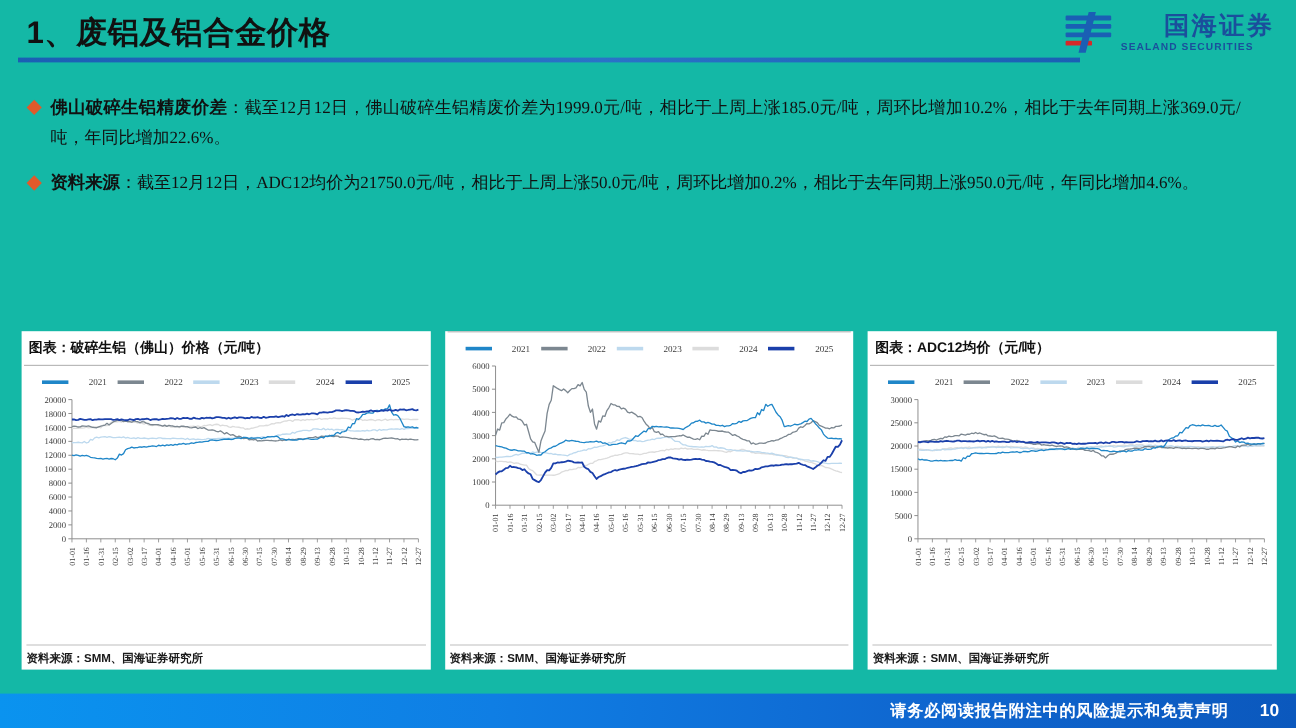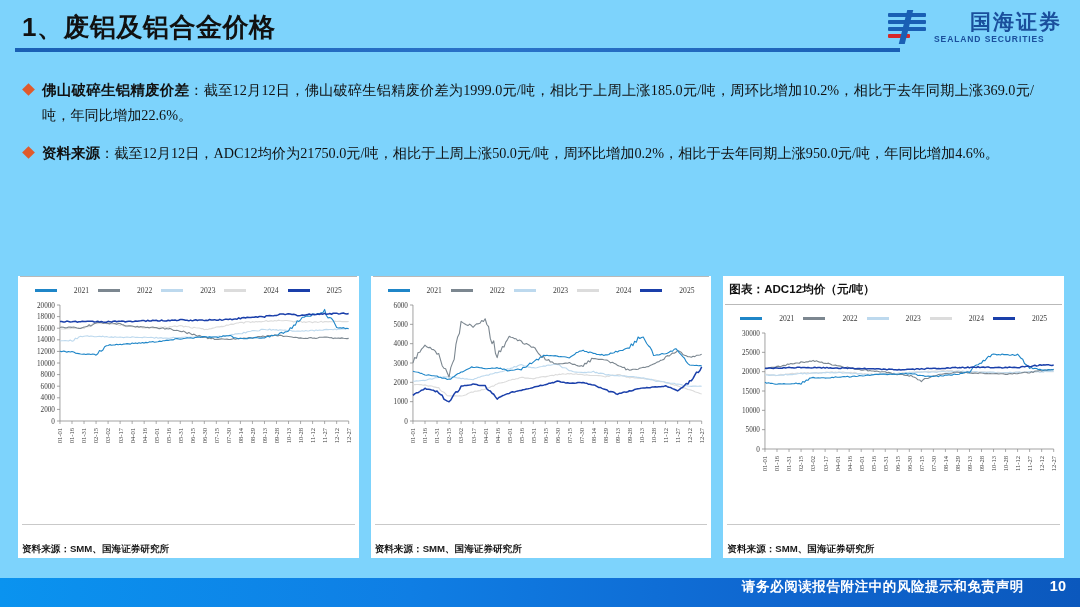--- a/index.html
+++ b/index.html
@@ -2,21 +2,21 @@
 <html><head>
 <meta charset="utf-8">
 <style>
   * { box-sizing: border-box; margin: 0; padding: 0; }
   html, body {
     width: 1080px; height: 607px;
     background: #ffffff;
     font-family: "Liberation Sans", "DejaVu Sans", sans-serif;
     overflow: hidden;
   }
-  .slide { position: relative; width: 1080px; height: 607px; background: #7dd3fc; }
+  .slide { position: relative; width: 1080px; height: 607px; background: #14b8a6; }
 
   
   .header { position: absolute; left: 0; top: 0; width: 1080px; height: 56px; }
   .slide-title {
     position: absolute; left: 22px; top: 10px;
     font-size: 26px; font-weight: bold; color: #111111;
     letter-spacing: 0.5px; white-space: nowrap;
   }
   .header-rule {
     position: absolute; left: 15px; top: 48px; width: 885px; height: 4px;
@@ -71,29 +71,29 @@
   }
   .legend-item { display: flex; align-items: center; gap: 17px; }
   .legend-swatch { width: 22px; height: 2.4px; display: inline-block; }
   .legend-label { font-size: 7.6px; color: #3a3a3a; font-family: "Liberation Serif","DejaVu Serif",serif; }
 
   .plot { position: relative; height: 176px; margin: 0 2px; }
   .plot svg { display: block; width: 100%; height: 100%; }
 
   .panel-source {
     position: absolute; left: 4px; bottom: 2px; right: 4px;
-    border-top: 1px solid #c9c9c9; padding-top: 18px;
+    border-top: 1px solid #c9c9c9; padding-top: 5px;
     font-size: 9.6px; font-weight: bold; color: #1a1a1a;
   }
 
   
   .footer {
     position: absolute; left: 0; bottom: 0; width: 1080px; height: 29px;
     background: linear-gradient(90deg, #0a93ef 0%, #0f7ee4 38%, #0f66cf 72%, #0b58bd 100%);
-    display: flex; justify-content: flex-end;
+    display: flex; align-items: center; justify-content: flex-end;
   }
   .footer-text { font-size: 13.5px; font-weight: bold; color: #ffffff; letter-spacing: 0.6px; }
   .footer-page { font-size: 14.5px; font-weight: bold; color: #ffffff; margin: 0 14px 0 26px; }
 </style>
 </head>
 <body>
 
 <div class="slide">
 
   <div class="header">
@@ -125,20 +125,21 @@
       <span class="bullet-diamond"></span>
       <div class="bullet-body">
         <span class="bullet-lead">资料来源</span><span>：截至12月12日，ADC12均价为21750.0元/吨，相比于上周上涨50.0元/吨，周环比增加0.2%，相比于去年同期上涨950.0元/吨，年同比增加4.6%。</span>
       </div>
     </div>
   </div>
 
   <div class="panels">
 
     <div class="panel">
+      <div class="panel-title">图表：破碎生铝（佛山）价格（元/吨）</div>
       <div class="panel-rule"></div>
       <div class="legend">
           <span class="legend-item">
             <span class="legend-swatch" style="background: rgb(31, 134, 200);"></span>
             <span class="legend-label">2021</span>
           </span>
           <span class="legend-item">
             <span class="legend-swatch" style="background: rgb(124, 135, 144);"></span>
             <span class="legend-label">2022</span>
           </span>

